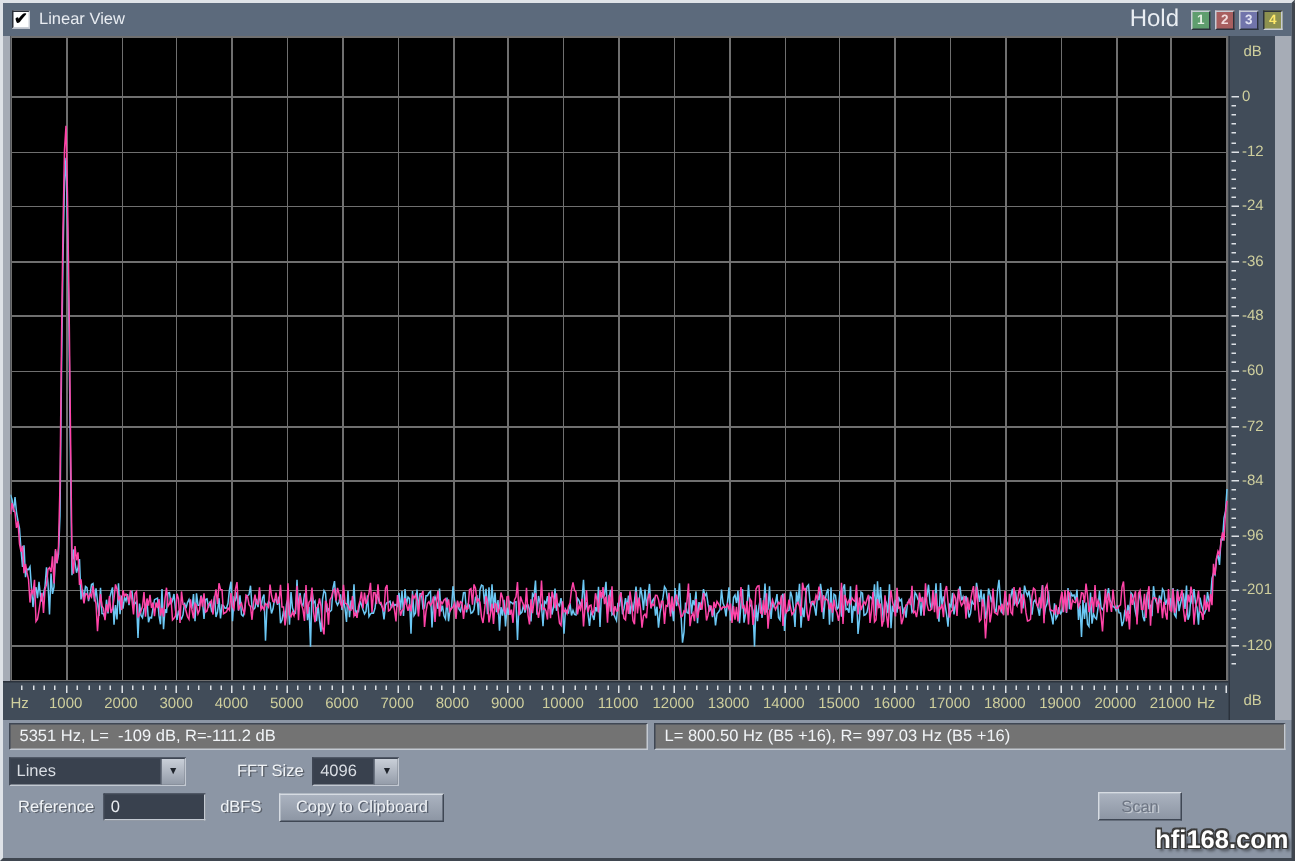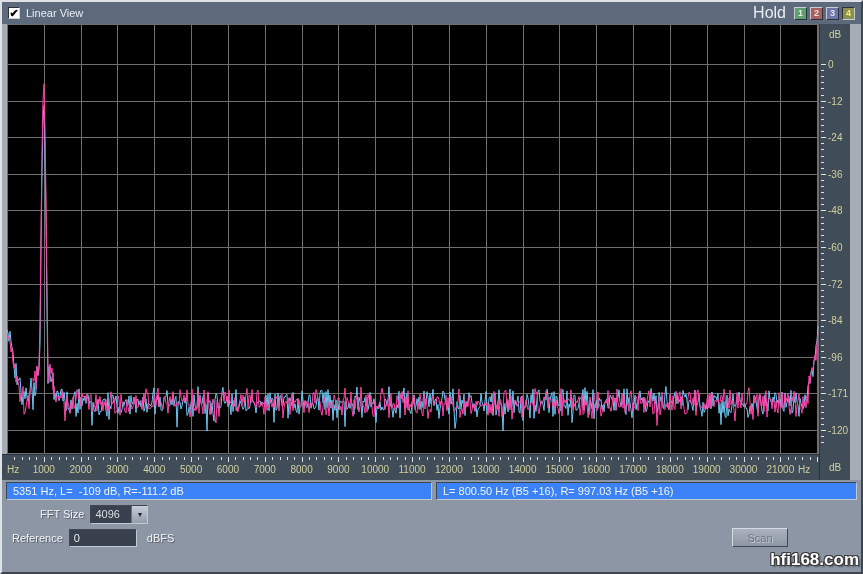--- a/index.html
+++ b/index.html
@@ -60,21 +60,21 @@
   .tick-h{ position:absolute; width:1px; background:#dde1e6; }
   .tick-v{ position:absolute; height:1px; background:#dde1e6; }
   .ax-label{
     position:absolute; color:#cfcf9d; font-size:10px; line-height:11px;
     text-align:center; white-space:nowrap;
   }
   
   .statusbar{ height:22px; display:flex; padding:2px 4px; gap:4px; }
   .status-panel{
     border:1px solid; border-color:#3f4754 #c3c9d2 #c3c9d2 #3f4754;
-    background:#3b82f6; color:#f1f4f7; font-size:11px; line-height:16px;
+    background:#737373; color:#f1f4f7; font-size:11px; line-height:16px;
     padding:0 6px; white-space:pre; overflow:hidden;
   }
   .status-panel.left{ width:426px; }
   .status-panel.right{ flex:1; }
   
   .ctrl-row{ height:24px; display:flex; align-items:center; padding:0 4px; position:relative; }
   .chrome-label{ color:#f0f3f6; font-size:11px; text-shadow:1px 1px 0 rgba(0,0,0,.35); }
   .combo{
     height:19px; display:flex;
     border:1px solid; border-color:#3f4754 #c3c9d2 #c3c9d2 #3f4754;
@@ -262,21 +262,21 @@
         <div class="ax-label" style="left: 353.254px; top: 9px; width: 40px;">10000</div>
         <div class="ax-label" style="left: 390.079px; top: 9px; width: 40px;">11000</div>
         <div class="ax-label" style="left: 426.905px; top: 9px; width: 40px;">12000</div>
         <div class="ax-label" style="left: 463.73px; top: 9px; width: 40px;">13000</div>
         <div class="ax-label" style="left: 500.556px; top: 9px; width: 40px;">14000</div>
         <div class="ax-label" style="left: 537.381px; top: 9px; width: 40px;">15000</div>
         <div class="ax-label" style="left: 574.206px; top: 9px; width: 40px;">16000</div>
         <div class="ax-label" style="left: 611.032px; top: 9px; width: 40px;">17000</div>
         <div class="ax-label" style="left: 647.857px; top: 9px; width: 40px;">18000</div>
         <div class="ax-label" style="left: 684.683px; top: 9px; width: 40px;">19000</div>
-        <div class="ax-label" style="left: 721.508px; top: 9px; width: 40px;">30000</div>
+        <div class="ax-label" style="left: 721.508px; top: 9px; width: 40px;">20000</div>
         <div class="ax-label" style="left: 758.333px; top: 9px; width: 40px;">21000</div>
         <div class="ax-label" style="left: 5px; top: 9px; width: 20px; text-align: left;">Hz</div>
         <div class="ax-label" style="left: 796px; top: 9px; width: 20px; text-align: left;">Hz</div>
       </div>
     <div class="ruler-db" id="ruler-db">
         <div class="tick-v" style="left: 1px; top: 40px; width: 5px;"></div>
         <div class="tick-v" style="left: 1px; top: 46px; width: 3px;"></div>
         <div class="tick-v" style="left: 1px; top: 52px; width: 3px;"></div>
         <div class="tick-v" style="left: 1px; top: 58px; width: 3px;"></div>
         <div class="tick-v" style="left: 1px; top: 64px; width: 3px;"></div>
@@ -340,41 +340,46 @@
         <div class="tick-v" style="left: 1px; top: 418px; width: 3px;"></div>
         <div class="ax-label" style="left: 8px; top: 35px; text-align: left;">0</div>
         <div class="ax-label" style="left: 8px; top: 71.6px; text-align: left;">-12</div>
         <div class="ax-label" style="left: 8px; top: 108.2px; text-align: left;">-24</div>
         <div class="ax-label" style="left: 8px; top: 144.8px; text-align: left;">-36</div>
         <div class="ax-label" style="left: 8px; top: 181.4px; text-align: left;">-48</div>
         <div class="ax-label" style="left: 8px; top: 218px; text-align: left;">-60</div>
         <div class="ax-label" style="left: 8px; top: 254.6px; text-align: left;">-72</div>
         <div class="ax-label" style="left: 8px; top: 291.2px; text-align: left;">-84</div>
         <div class="ax-label" style="left: 8px; top: 327.8px; text-align: left;">-96</div>
-        <div class="ax-label" style="left: 8px; top: 364.4px; text-align: left;">-171</div>
+        <div class="ax-label" style="left: 8px; top: 364.4px; text-align: left;">-201</div>
         <div class="ax-label" style="left: 8px; top: 401px; text-align: left;">-120</div>
         <div class="ax-label" style="left: 9px; top: 5px; text-align: left;">dB</div>
         <div class="ax-label" style="left: 9px; top: 438px; text-align: left;">dB</div>
       </div>
   </div>
 
   <div class="statusbar">
     <div class="status-panel left">5351 Hz, L=  -109 dB, R=-111.2 dB</div>
     <div class="status-panel right">L= 800.50 Hz (B5 +16), R= 997.03 Hz (B5 +16)</div>
   </div>
 
   <div class="ctrl-row">
+    <div class="combo" style="width:118px;">
+      <span class="field">Lines</span>
+      <span class="arrow">▼</span>
+    </div>
     <span class="chrome-label" style="margin-left:34px;">FFT Size</span>
     <div class="combo" style="width:58px; margin-left:6px;">
       <span class="field">4096</span>
       <span class="arrow">▼</span>
     </div>
   </div>
 
   <div class="ctrl-row">
     <span class="chrome-label" style="margin-left:6px;">Reference</span>
     <input class="text-input" style="margin-left: 6px;" value="0">
     <span class="chrome-label" style="margin-left:10px;">dBFS</span>
+    <button class="push-btn" style="margin-left:12px;">Copy to Clipboard</button>
     <button class="push-btn disabled scan-btn">Scan</button>
   </div>
 
   <div class="watermark">hfi168.com</div>
 </div>
 
 </body></html>

